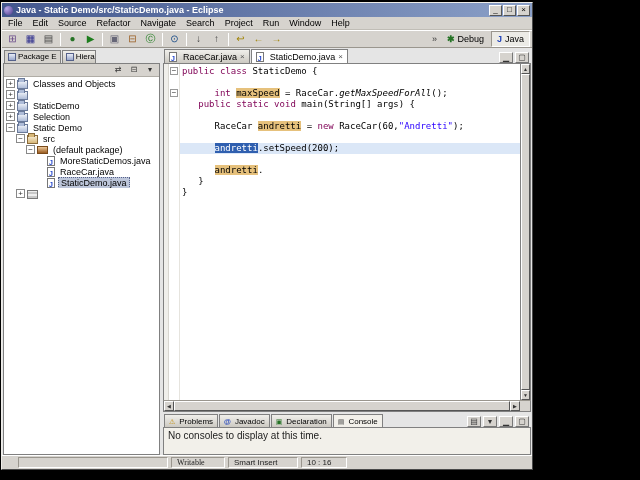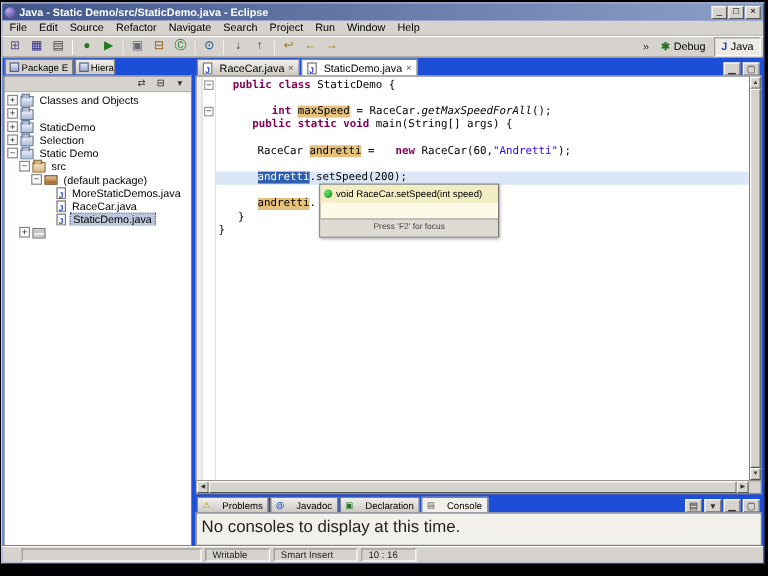--- a/index.html
+++ b/index.html
@@ -1,21 +1,21 @@
 <!DOCTYPE html>
 <html><head>
 <meta charset="utf-8">
 <style>
   * { margin:0; padding:0; box-sizing:border-box; }
   html,body { width:640px; height:480px; background:#000; overflow:hidden;
               font-family:"Liberation Sans", sans-serif; }
   .screen { position:relative; width:640px; height:480px; background:#000; }
 
-  .window { position:absolute; left:1px; top:2px; width:636px; height:468px;
-            background:#1d4ed8; border:1px solid; border-color:#efede8 #4a4a4a #4a4a4a #efede8;
+  .window { position:absolute; left:1px; top:2px; width:532px; height:468px;
+            background:#e5e5e5; border:1px solid; border-color:#efede8 #4a4a4a #4a4a4a #efede8;
             display:flex; flex-direction:column; }
 
   
   .titlebar { flex:0 0 14px; background:linear-gradient(90deg,#42568c,#8fa0c8,#8ba0c8);
               background:linear-gradient(90deg,#42568c,#8ba0c8);
               display:flex; align-items:center; gap:3px; padding:0 2px; }
   .title-icon { width:9px; height:9px; border-radius:50%;
                 background:radial-gradient(circle at 30% 30%, #b9a7e8, #4a3a8a); flex:0 0 9px; }
   .title-text { flex:1; color:#fff; font-size:9px; font-weight:bold; white-space:nowrap; overflow:hidden; }
   .win-btn { width:13px; height:11px; margin-left:1px; background:#d6d3ce; border:1px solid;
@@ -45,21 +45,21 @@
   .g-new-package { color:#9a5c20; } .g-new-class { color:#1f7d1f; } .g-search { color:#20508a; }
   .g-next-annotation,.g-previous-annotation { color:#444; }
   .g-last-edit-location,.g-back,.g-forward { color:#a08200; }
   .g-java { color:#2244bb; }
 
   
   .main { flex:1; display:flex; min-height:0; padding:1px 1px 0 1px; gap:3px; }
 
   
   .left-panel { flex:0 0 157px; display:flex; flex-direction:column; min-height:0; }
-  .view-tabs { flex:0 0 14px; display:flex; align-items:flex-start; gap:1px; padding-left:1px; }
+  .view-tabs { flex:0 0 14px; display:flex; align-items:center; gap:1px; padding-left:1px; }
   .view-tab { height:13px; display:flex; align-items:center; gap:2px; padding:0 3px; font-size:8px;
               border:1px solid #808080; border-bottom:none;
               background:linear-gradient(#f0efeb,#ccc9c2); white-space:nowrap; overflow:hidden; }
   .view-tab.active { background:#d6d3ce; }
   .view-tab:not(.active) { max-width:34px; }
   .vt-icon { width:8px; height:8px; flex:0 0 8px; border:1px solid #55618a;
              background:linear-gradient(#e8ecf6,#9aa8cc); }
   .view-body { flex:1; border:1px solid #808080; background:#fff; display:flex;
                flex-direction:column; min-height:0; }
   .view-toolbar { flex:0 0 13px; background:#d6d3ce; border-bottom:1px solid #b0ada6;
@@ -105,21 +105,21 @@
   .marker-gutter { flex:0 0 5px; background:#f0efeb; border-right:1px solid #d8d6d0; }
   .fold-gutter { flex:0 0 11px; background:#fff; border-right:1px solid #e6e4de; padding-top:2px; }
   .fold-cell { height:11px; position:relative; }
   .fold-box { position:absolute; top:1px; left:1px; width:8px; height:8px; border:1px solid #999;
               background:#fff; font-size:8px; line-height:6px; text-align:center; color:#333; display:block; }
   .code-area { flex:1; position:relative; overflow:hidden; padding-top:2px; background:#fff;
                font-family:"DejaVu Sans Mono", monospace; font-size:9px; line-height:11px; }
   .code-line { height:11px; white-space:pre; padding-left:2px; }
   .code-line.current { background:#dbe7f7; }
   .tok-pl { color:#000; }
-  .tok-kw { color:#7f0055; font-weight:bold;margin-left:12px; }
+  .tok-kw { color:#7f0055; font-weight:normal; }
   .tok-str { color:#2a00ff; }
   .tok-occ { background:#e6c17c; }
   .tok-sel { background:#2f5faf; color:#fff; }
   .tok-st { color:#000; font-style:italic; }
 
   
   .completion-popup { position:absolute; left:86px; top:89px; width:150px; z-index:10;
                       background:#fdfbe8; border:1px solid #767676;
                       box-shadow:1px 1px 3px rgba(0,0,0,.45);
                       font-family:"Liberation Sans", sans-serif; }
@@ -141,38 +141,38 @@
   .hscroll-row { flex:0 0 10px; display:flex; border:1px solid #808080; border-top:1px solid #9a968e; }
   .hscroll { flex:1; display:flex; background:#d6d3ce; }
   .htrack { flex:1; display:flex; }
   .hthumb { flex:1; background:#d6d3ce; border:1px solid; border-color:#fff #555 #555 #fff; }
   .hscroll .scroll-btn { flex:0 0 10px; height:100%; }
   .scroll-corner { flex:0 0 10px; background:#d6d3ce; }
 
   
   .console-panel { flex:0 0 41px; display:flex; flex-direction:column; margin-top:2px; }
   .console-tabs { flex:0 0 13px; display:flex; align-items:flex-end; gap:1px; padding-left:1px; }
-  .ctab { height:13px; display:flex; align-items:center; gap:10px; padding:0 4px; font-size:8px;
+  .ctab { height:13px; display:flex; align-items:center; gap:4px; padding:0 4px; font-size:8px;
           border:1px solid #808080; border-bottom:none;
           background:linear-gradient(#f0efeb,#ccc9c2); white-space:nowrap;justify-content:flex-end; }
   .ctab.active { background:#f2f0ea; }
   .ctab-icon { font-size:7px; line-height:7px; }
   .ci-problems { color:#c08a00; } .ci-javadoc { color:#2244bb; font-weight:bold; }
   .ci-declaration { color:#267326; } .ci-console { color:#555; }
-  .console-body { flex:1; border:1px solid #808080; background:#f2f0ea; font-size:14px;
+  .console-body { flex:1; border:1px solid #808080; background:#f2f0ea; font-size:10px;
                   color:#222; padding:2px 4px; }
 
   
   .statusbar { flex:0 0 14px; background:#d6d3ce; border-top:1px solid #fff;
                display:flex; align-items:stretch; gap:3px; padding:1px 3px; }
   .sseg { border:1px solid; border-color:#9a968e #fff #fff #9a968e; font-size:8px; color:#222;
           display:flex; align-items:center; padding:0 5px; white-space:nowrap; overflow:hidden; }
   .s-blank { flex:0 0 8px; border:none; }
   .s-msg { flex:0 0 150px; }
-  .s-writable { flex:0 0 54px; }
+  .s-writable { flex:0 0 54px;font-family:Liberation Serif, serif; }
   .s-insert { flex:0 0 70px; }
   .s-pos { flex:0 0 46px; }
   .s-fill { flex:1; border:none; }
 </style>
 </head>
 <body>
 
 <div class="screen">
   <div class="window">
 
@@ -375,28 +375,20 @@
               <div class="fold-cell"></div>
               <div class="fold-cell"></div>
               <div class="fold-cell"></div>
               <div class="fold-cell"></div>
               <div class="fold-cell"></div>
               <div class="fold-cell"></div>
               <div class="fold-cell"></div>
               <div class="fold-cell"></div>
             </div>
           <div class="code-area">
-            <div class="completion-popup">
-              <div class="cp-item">
-                <span class="cp-method-icon"></span>
-                <span>void RaceCar.setSpeed(int speed)</span>
-              </div>
-              <div class="cp-space"></div>
-              <div class="cp-footer">Press 'F2' for focus</div>
-            </div>
           <div class="code-line"><span class="tok-kw">public class </span><span class="tok-pl">StaticDemo {</span></div>
               <div class="code-line"></div>
               <div class="code-line"><span class="tok-pl">      </span><span class="tok-kw">int </span><span class="tok-occ">maxSpeed</span><span class="tok-pl"> = RaceCar.</span><span class="tok-st">getMaxSpeedForAll</span><span class="tok-pl">();</span></div>
               <div class="code-line"><span class="tok-pl">   </span><span class="tok-kw">public static void </span><span class="tok-pl">main(String[] args) {</span></div>
               <div class="code-line"></div>
               <div class="code-line"><span class="tok-pl">      RaceCar </span><span class="tok-occ">andretti</span><span class="tok-pl"> = </span><span class="tok-kw">new </span><span class="tok-pl">RaceCar(60,</span><span class="tok-str">"Andretti"</span><span class="tok-pl">);</span></div>
               <div class="code-line"></div>
               <div class="code-line current"><span class="tok-pl">      </span><span class="tok-sel">andretti</span><span class="tok-pl">.setSpeed(200);</span></div>
               <div class="code-line"></div>
               <div class="code-line"><span class="tok-pl">      </span><span class="tok-occ">andretti</span><span class="tok-pl">.</span></div>

